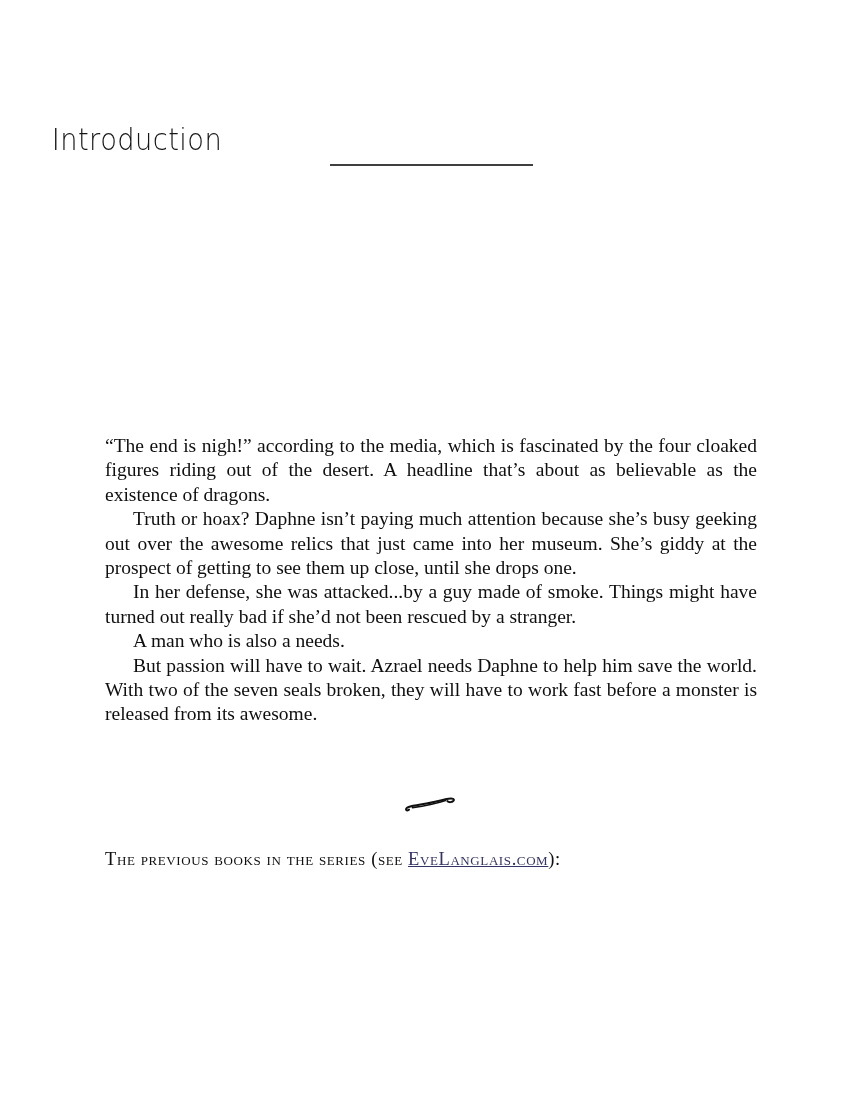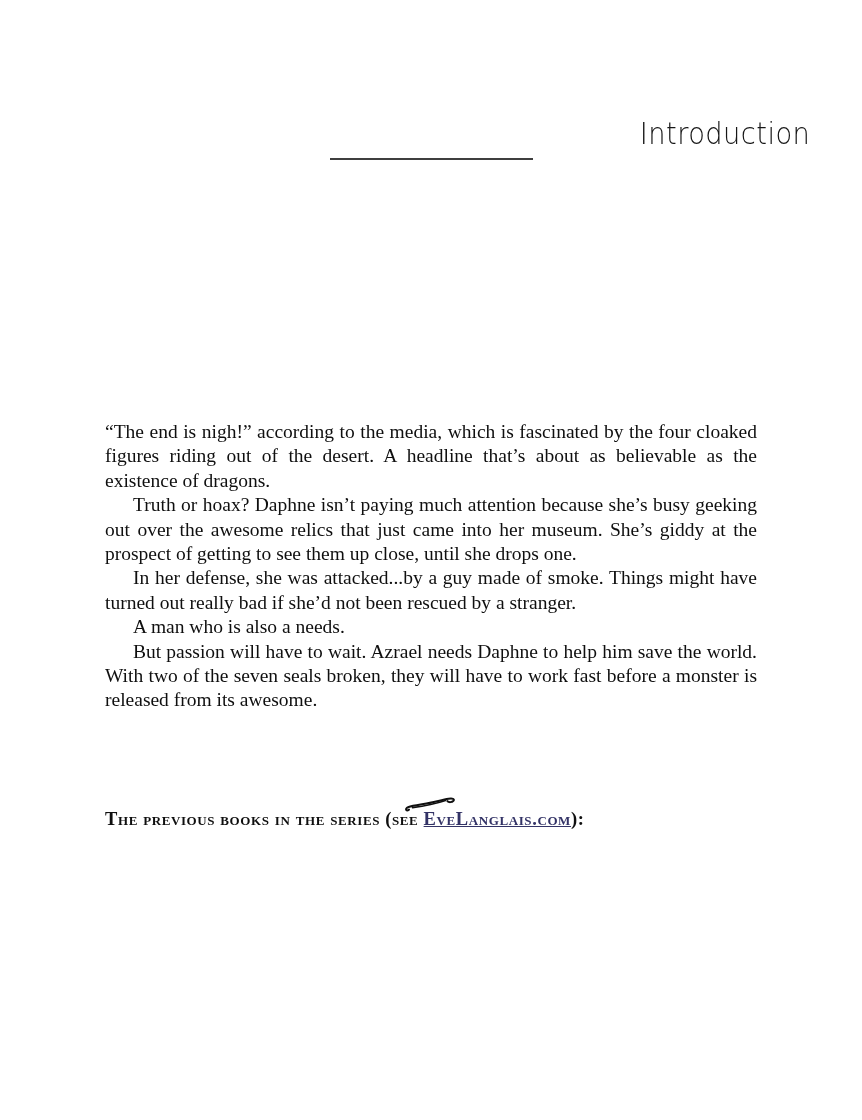--- a/index.html
+++ b/index.html
@@ -13,70 +13,70 @@
   .page {
     position: relative;
     width: 862px;
     height: 1120px;
     margin: 0 auto;
     background: var(--background);
     overflow: hidden;
   }
   .chapter-header {
     position: absolute;
-    top: 116px;
+    top: 122px;
     left: 0;
     right: 0;
-    text-align: right;
+    text-align: left;
   }
   .chapter-title {
     font-family: "DejaVu Sans", "Liberation Sans", sans-serif;
     font-weight: 200;
     font-size: 31px;
     letter-spacing: 0.5px;
     color: #161616;
     line-height: 1.1;
     transform: scaleX(0.88);
     transform-origin: center;
   }
   .title-rule {
     width: 203px;
     height: 0;
     border-top: 2px solid var(--rule);
     margin: 8px auto 0 auto;
   }
   .body-text {
     position: absolute;
-    top: 420px;
+    top: 434px;
     left: 105px;
     width: 652px;
     font-family: "Liberation Serif", "DejaVu Serif", serif;
     font-size: 19.5px;
     line-height: 24.4px;
     color: var(--text);
     text-align: justify;
   }
   .body-text p { text-indent: 28px; }
   .body-text p.no-indent { text-indent: 0; }
   .scene-divider {
     position: absolute;
     top: 796px;
     left: 0;
     right: 0;
     text-align: center;
   }
   .scene-divider svg { display: inline-block; }
   .footer-line {
     position: absolute;
-    top: 809px;
+    top: 849px;
     left: 105px;
     width: 652px;
     font-family: "Liberation Serif", "DejaVu Serif", serif;
     font-size: 18.5px;
-    font-weight: 700;
+    font-weight: 400;
     font-variant: small-caps;
     letter-spacing: 0.6px;
     color: var(--text);
     text-align: left;
     white-space: nowrap;
   }
   .footer-line a {
     color: var(--link);
     text-decoration: underline;
     cursor: pointer;

